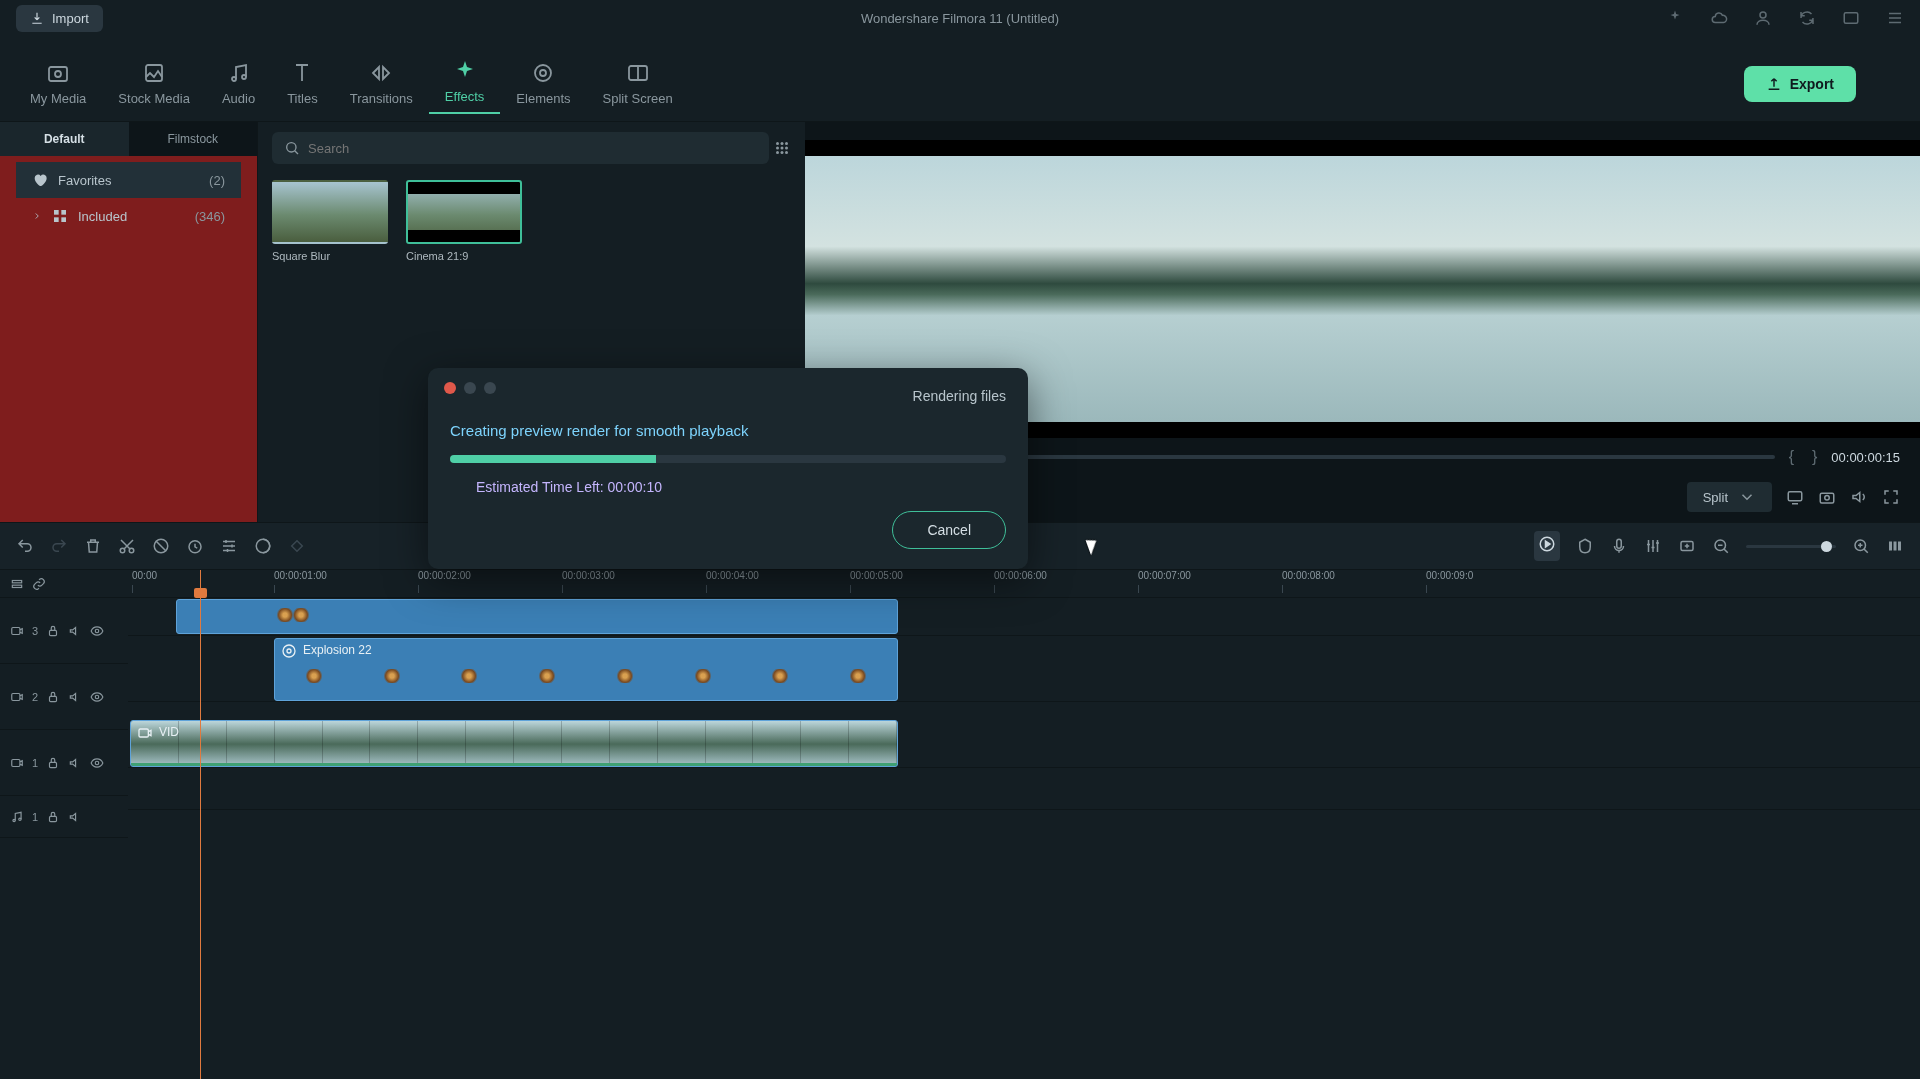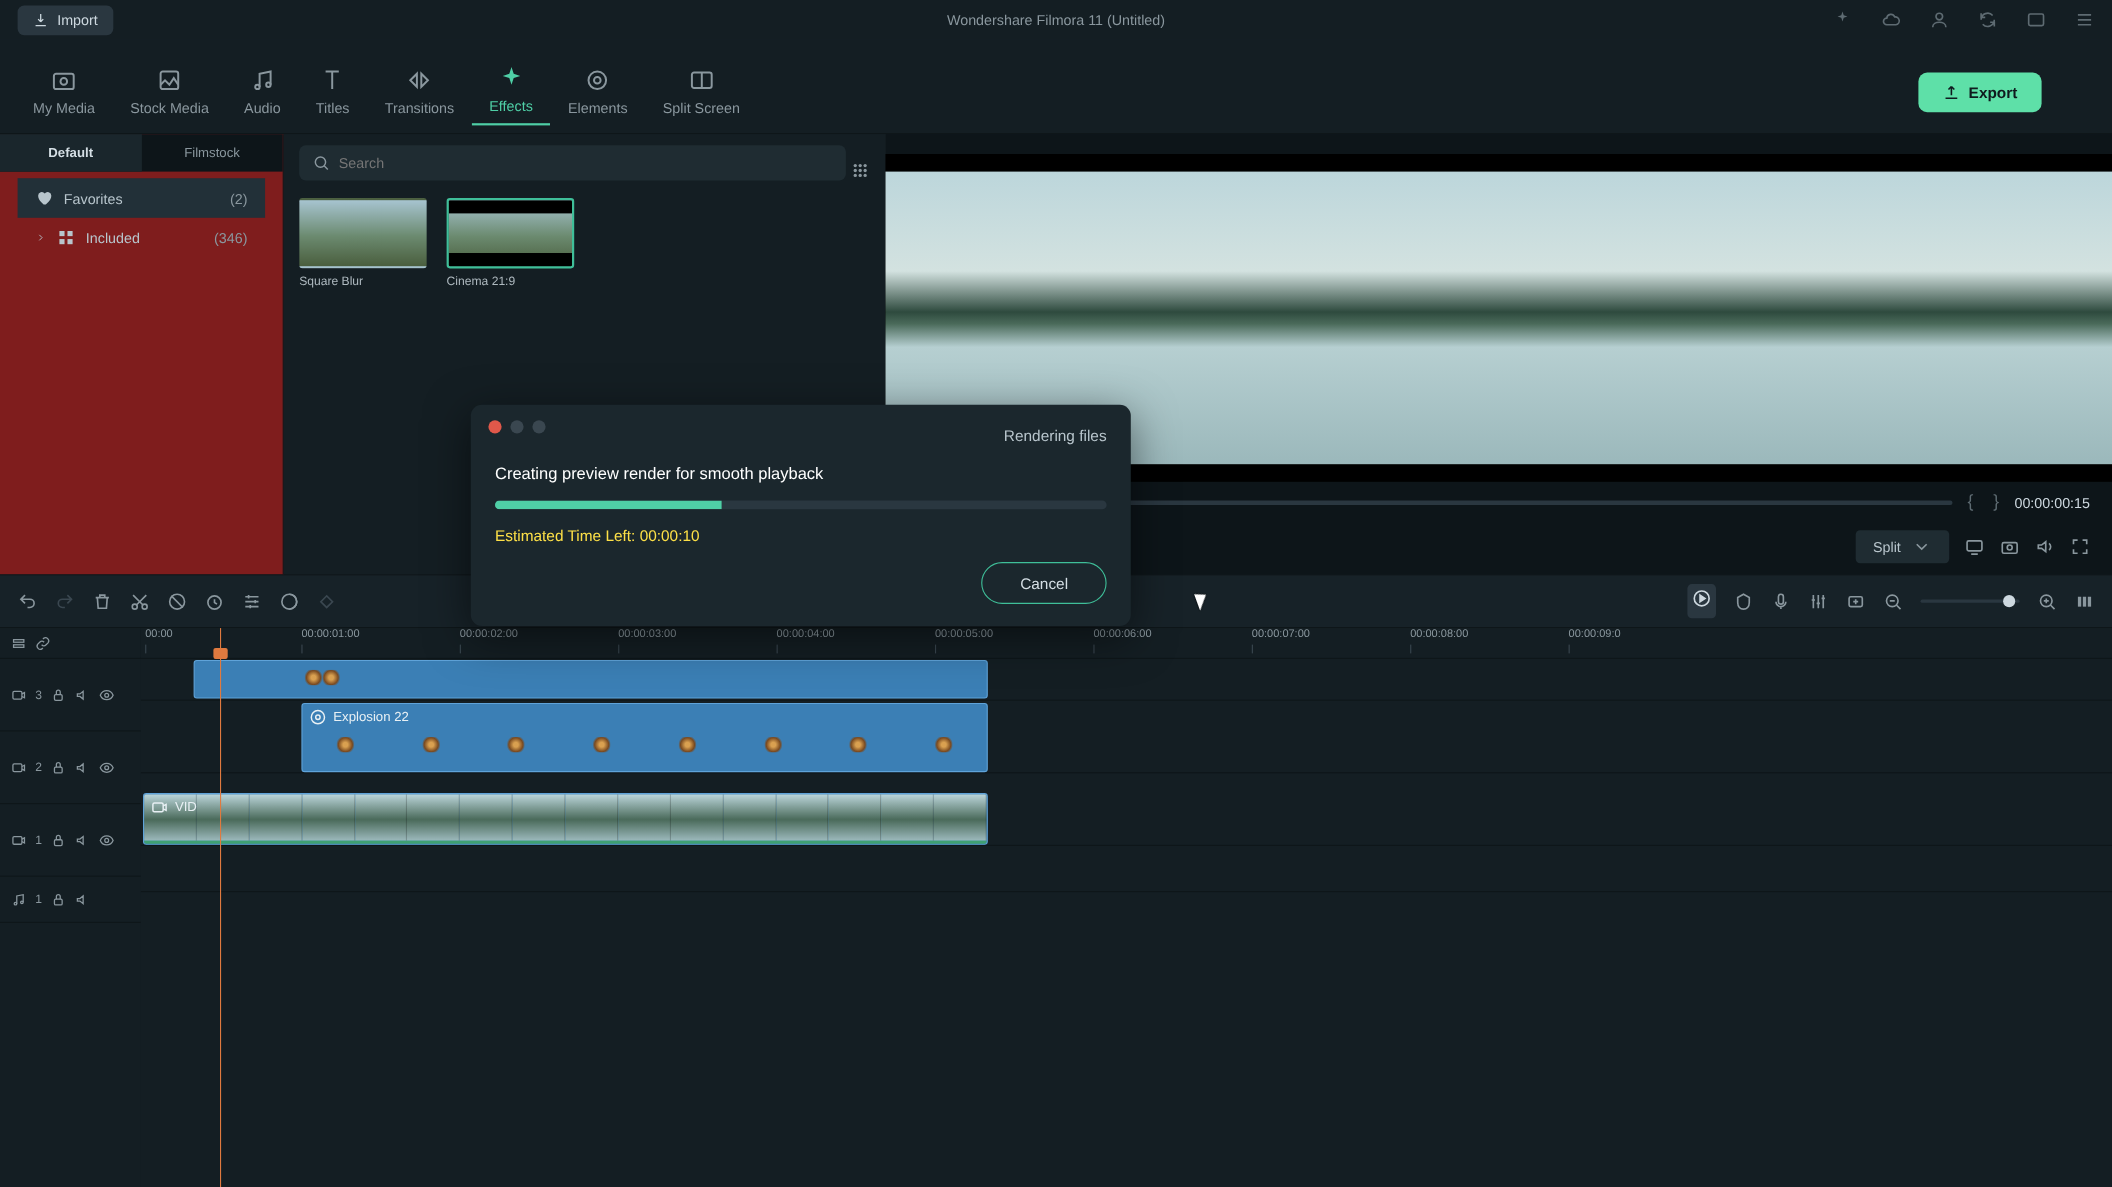--- a/index.html
+++ b/index.html
@@ -28,21 +28,21 @@
 .sub-tab { flex: 1; text-align: center; padding: 10px 0; font-size: 12px; color: #8a979e; cursor: pointer; }
 .sub-tab.active { background: #1a262c; color: #d5dfe5; font-weight: 600; }
 .category-list { padding: 6px 16px; }
 .cat-item { display: flex; align-items: center; padding: 10px 16px; gap: 10px; font-size: 13px; cursor: pointer; position: relative; }
 .cat-item.sel { background: #223038; }
 .cat-item .count { margin-left: auto; color: #8a979e; }
 .cat-item svg { width: 16px; height: 16px; }
 
 
 .mid-panel { width: 547px; background: #141e23; padding: 0 14px; position: relative; }
-.search-row { display: flex; align-items: flex-end; gap: 4px; padding: 10px 0; }
+.search-row { display: flex; align-items: center; gap: 4px; padding: 10px 0; }
 .search-box { flex: 1; background: #1f2c32; border-radius: 6px; display: flex; align-items: center; padding: 8px 12px; gap: 8px; }
 .search-box input { background: transparent; border: none; color: #b8c5cc; font-size: 13px; outline: none; flex: 1; }
 .grid-icon { color: #8a979e; cursor: pointer; }
 .thumbs { display: flex; gap: 18px; padding: 6px 0; }
 .thumb { width: 116px; }
 .thumb-img { width: 116px; height: 64px; border-radius: 3px; background: linear-gradient(180deg, #a7c4d0 0%, #6b8a6f 55%, #4a5e3e 100%); border: 2px solid transparent; position: relative; overflow: hidden; }
 .thumb.selected .thumb-img { border-color: #3fbf99; }
 .thumb-label { font-size: 11px; color: #aeb9bf; margin-top: 6px; }
 .cinema-bars::before, .cinema-bars::after { content: ''; position: absolute; left: 0; right: 0; height: 12px; background: #000; }
 .cinema-bars::before { top: 0; }
@@ -94,24 +94,24 @@
 .clip-icon { position: absolute; top: 4px; left: 6px; width: 16px; height: 16px; }
 .effect-spots { position: absolute; top: 30px; left: 0; right: 0; display: flex; justify-content: space-around; }
 .effect-spot { width: 16px; height: 14px; background: radial-gradient(circle, #d9a050 20%, #7a4a20 60%, transparent 80%); }
 
 
 .modal { position: absolute; left: 428px; top: 368px; width: 600px; background: #1b272d; border-radius: 10px; box-shadow: 0 10px 40px rgba(0,0,0,.5); padding: 18px 22px 20px 22px; z-index: 100; }
 .modal-traffic { display: flex; gap: 8px; position: absolute; top: 14px; left: 16px; }
 .modal-traffic span { width: 12px; height: 12px; border-radius: 50%; background: #3a4750; }
 .modal-traffic span:first-child { background: #e0584a; }
 .modal-title { text-align: right; font-size: 14px; color: #b8c5cc; padding: 2px 0 18px 0; }
-.modal-msg { font-size: 15px; color: #ffffff; font-weight: 500; margin-bottom: 16px; }
+.modal-msg { font-size: 15px; color: #7dd3fc; font-weight: 500; margin-bottom: 16px; }
 .progress-bar { height: 8px; background: #2a3740; border-radius: 4px; overflow: hidden; margin-bottom: 16px; }
 .progress-fill { height: 100%; background: #4fcfa6; width: 37%; }
-.modal-eta { font-size: 14px; color: #fde047; margin-bottom: 16px; }
+.modal-eta { font-size: 14px; color: #c4b5fd; margin-bottom: 16px; margin-left: 26px; }
 .modal-actions { display: flex; justify-content: flex-end; }
 .cancel-btn { border: 1.5px solid #3fbf99; background: transparent; color: #d5dfe5; padding: 10px 34px; border-radius: 22px; font-size: 14px; cursor: pointer; }
 
 .cursor-arrow { position: absolute; left: 1088px; top: 538px; width: 14px; height: 20px; z-index: 200; }
 .cursor-arrow::before { content: ''; position: absolute; border-left: 10px solid #fff; border-top: 4px solid transparent; border-bottom: 12px solid transparent; transform: rotate(-20deg); filter: drop-shadow(0 0 1px #000); }
 </style>
 </head>
 <body>
 
 <div class="titlebar">

